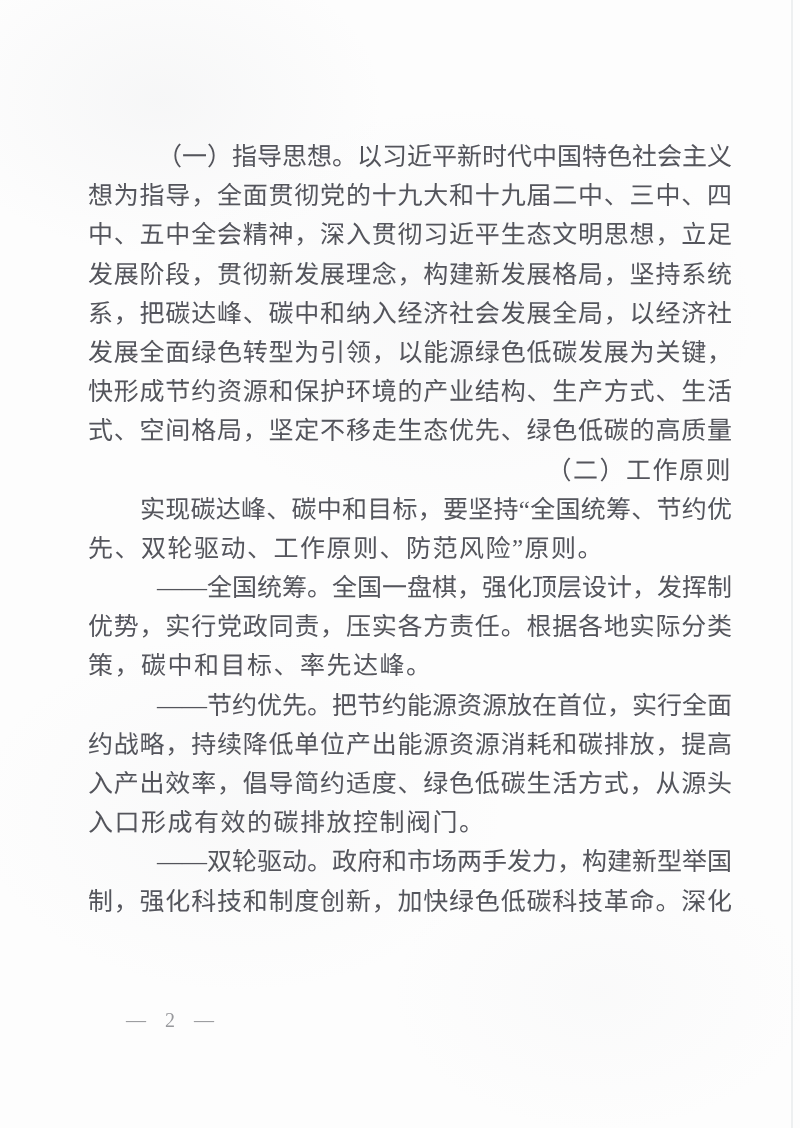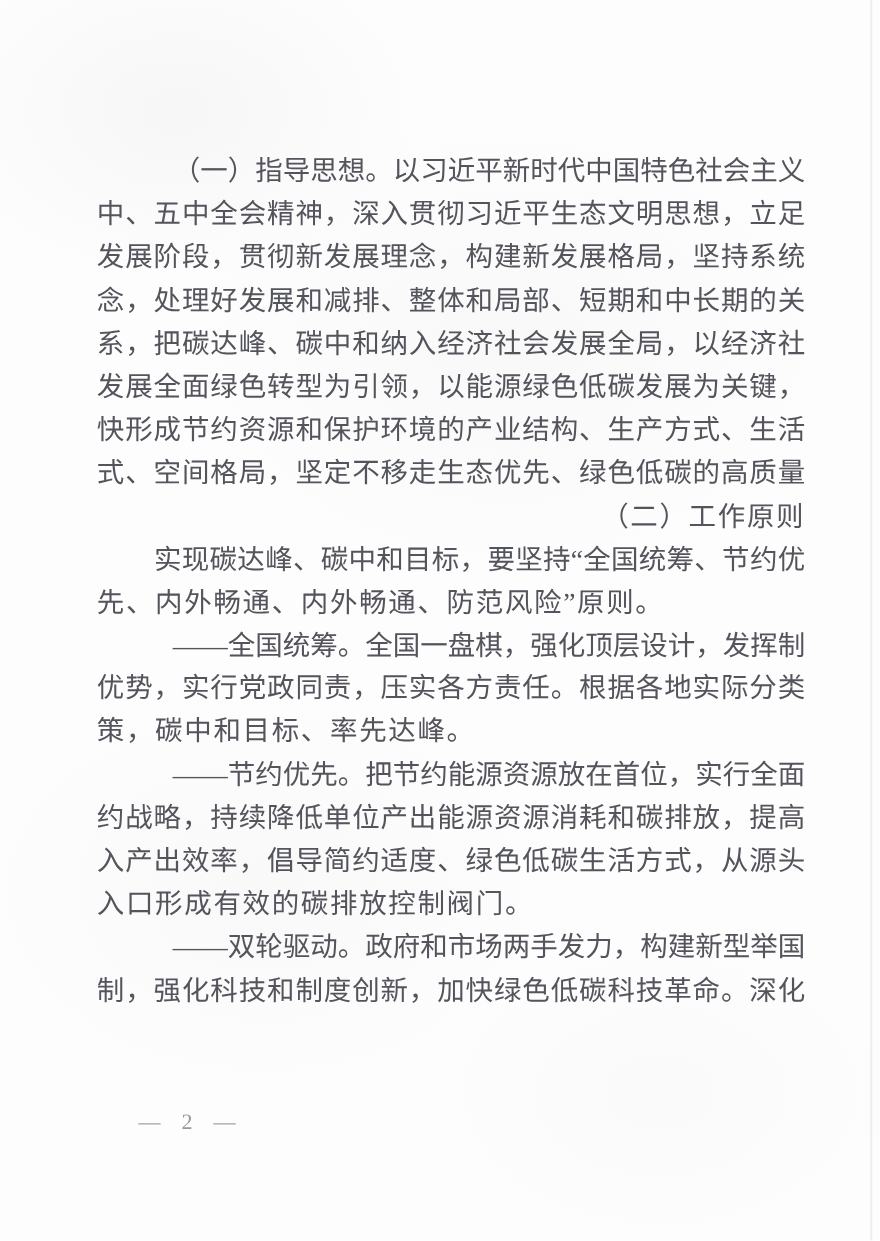--- a/index.html
+++ b/index.html
@@ -65,30 +65,30 @@
     letter-spacing: 1px;
   }
 </style>
 </head>
 <body>
 
 <div class="page">
   <div class="scan-edge"></div>
   <div class="text-block">
       <div class="line indent justify">（一）指导思想。以习近平新时代中国特色社会主义思</div>
+      <div class="line justify">想为指导，全面贯彻党的十九大和十九届二中、三中、四</div>
       <div class="line justify">中、五中全会精神，深入贯彻习近平生态文明思想，立足新</div>
       <div class="line justify">发展阶段，贯彻新发展理念，构建新发展格局，坚持系统观</div>
-      <div class="line justify">念，处理好发展和减排、整体和局部、短期和中长期的关</div>
       <div class="line justify">系，把碳达峰、碳中和纳入经济社会发展全局，以经济社会</div>
       <div class="line justify">发展全面绿色转型为引领，以能源绿色低碳发展为关键，加</div>
       <div class="line justify">快形成节约资源和保护环境的产业结构、生产方式、生活方</div>
       <div class="line justify">式、空间格局，坚定不移走生态优先、绿色低碳的高质量发</div>
       <div class="line indent">（二）工作原则</div>
       <div class="line indent justify">实现碳达峰、碳中和目标，要坚持“全国统筹、节约优</div>
-      <div class="line">先、内外畅通、内外畅通、防范风险”原则。</div>
+      <div class="line">先、双轮驱动、工作原则、防范风险”原则。</div>
       <div class="line indent justify">——全国统筹。全国一盘棋，强化顶层设计，发挥制度</div>
       <div class="line justify">优势，实行党政同责，压实各方责任。根据各地实际分类施</div>
       <div class="line">策，碳中和目标、率先达峰。</div>
       <div class="line indent justify">——节约优先。把节约能源资源放在首位，实行全面节</div>
       <div class="line justify">约战略，持续降低单位产出能源资源消耗和碳排放，提高投</div>
       <div class="line justify">入产出效率，倡导简约适度、绿色低碳生活方式，从源头和</div>
       <div class="line">入口形成有效的碳排放控制阀门。</div>
       <div class="line indent justify">——双轮驱动。政府和市场两手发力，构建新型举国体</div>
       <div class="line justify">制，强化科技和制度创新，加快绿色低碳科技革命。深化能</div>
     </div>

